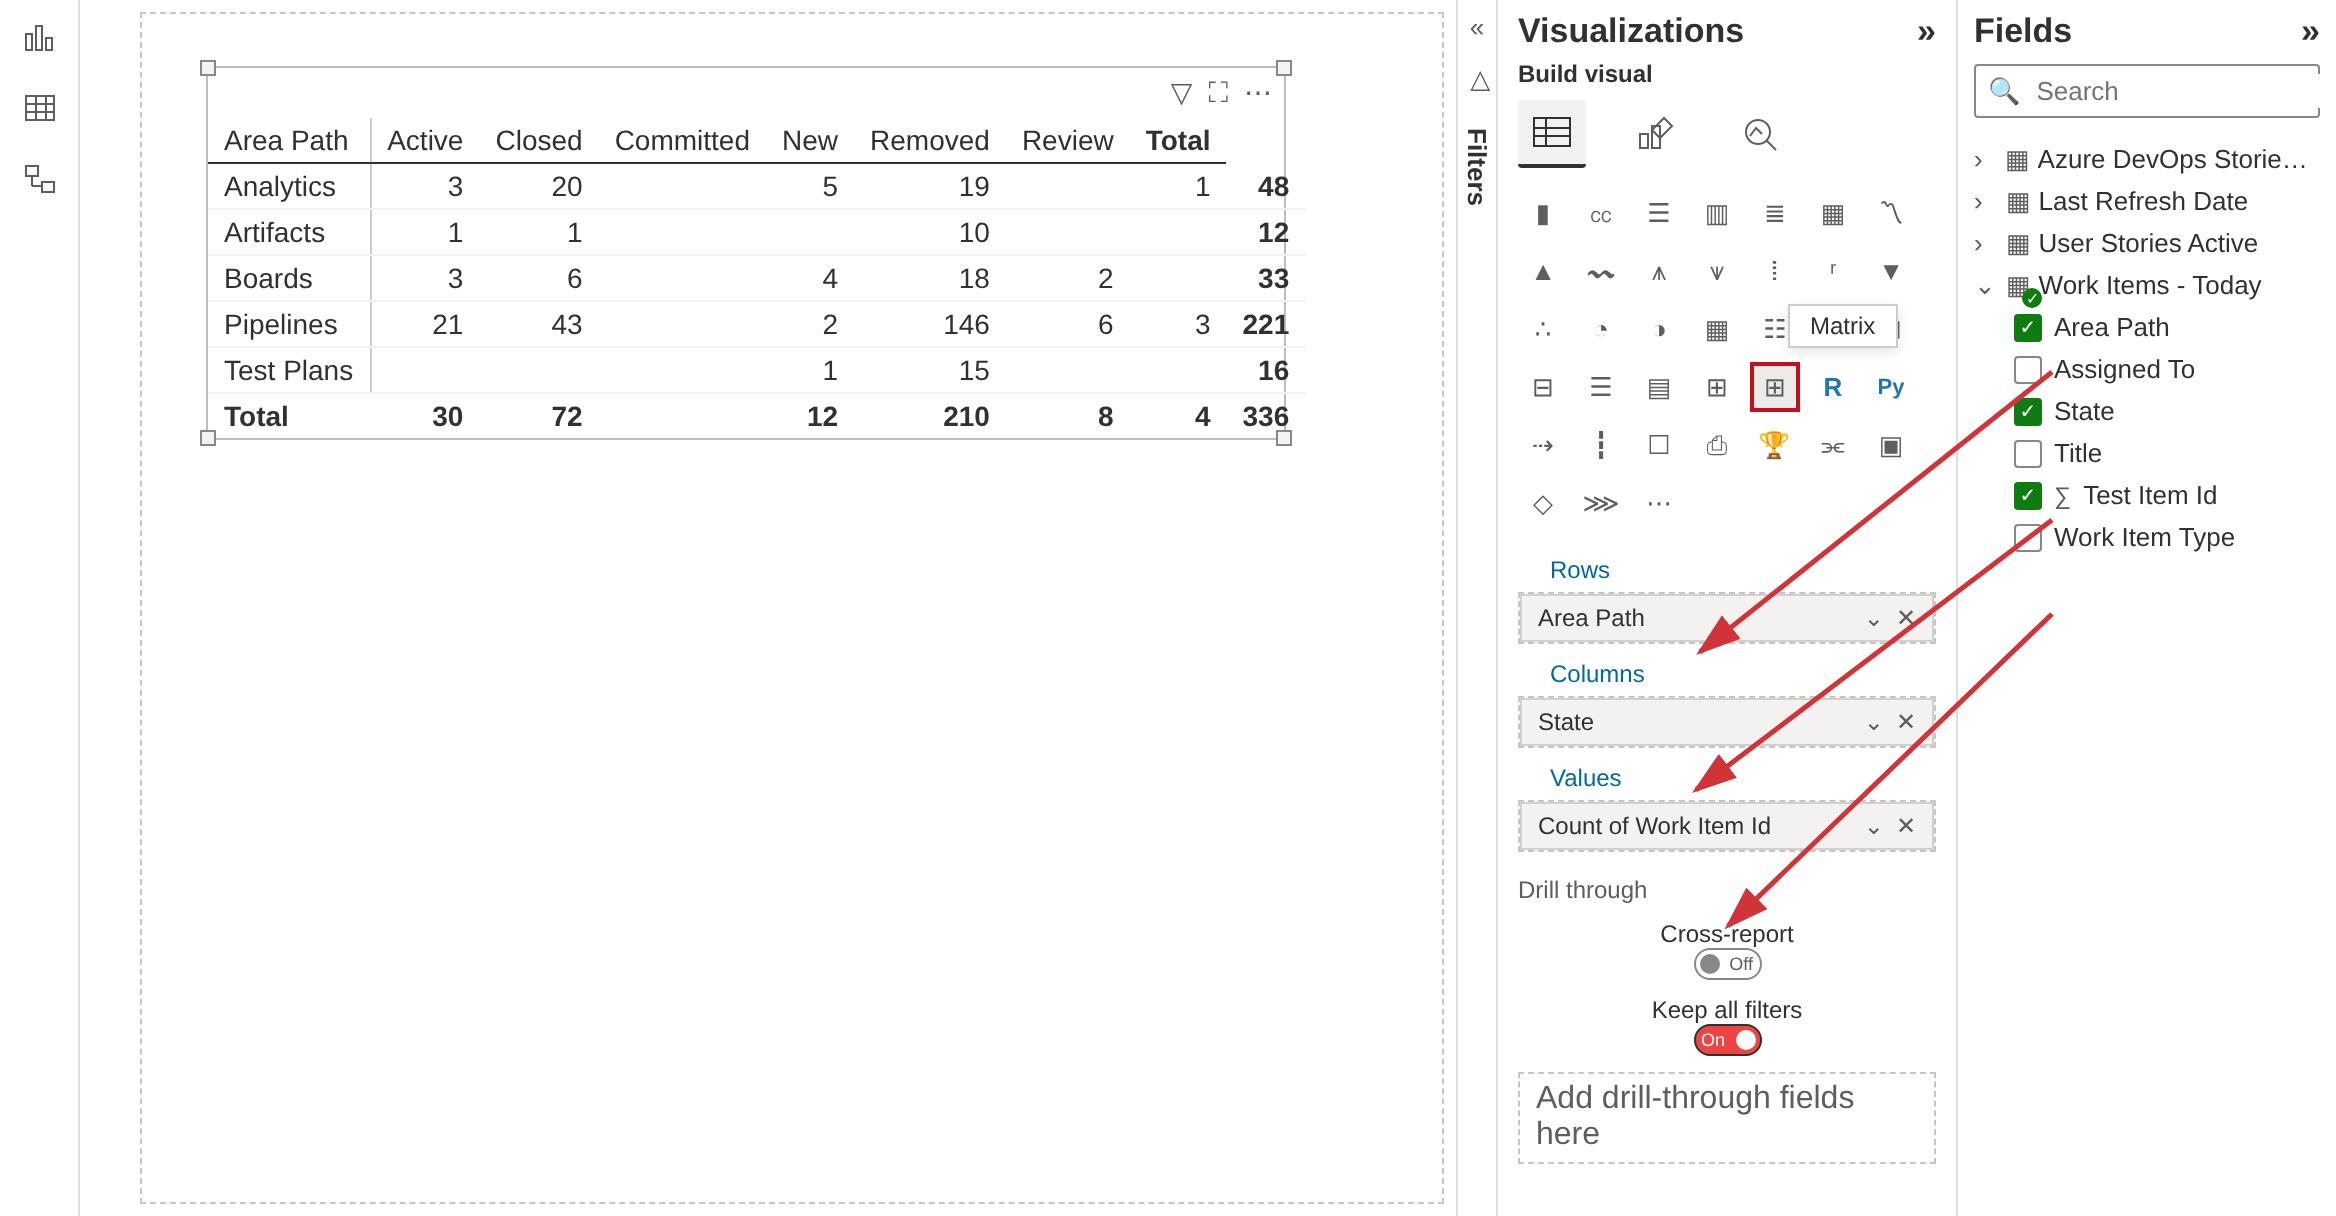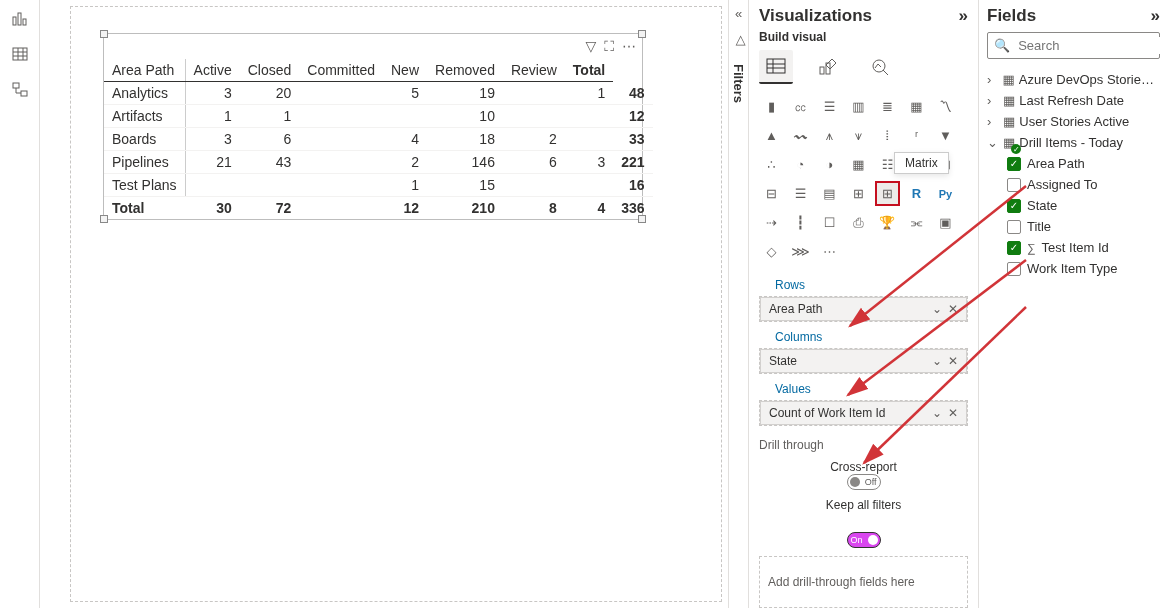--- a/index.html
+++ b/index.html
@@ -38,23 +38,23 @@
   .viz-icon.selected { border:2px solid #c50f1f; background:#edebe9; }
   .viz-tooltip { position:absolute; left:135px; top:58px; background:#fff; border:1px solid #ccc; padding:3px 10px; font-size:12px; box-shadow:0 2px 6px rgba(0,0,0,.1); z-index:5;}
   .field-section-label { font-size:12px; color:#0369a1; margin:6px 16px 4px;}
   .field-well { border:1px dashed #c8c6c4; background:#faf9f8; padding:0; margin-bottom:8px;}
   .field-chip { display:flex; align-items:center; justify-content:space-between; background:#f3f2f1; border:1px solid #d2d0ce; padding:4px 8px; font-size:12px;}
   .field-chip .chip-actions { display:flex; gap:6px; color:#605e5c;}
   .drill-label{font-size:12px;color:#605e5c;margin:12px 0 8px;}
   .drill-row{display:flex;justify-content:space-between;align-items:center;font-size:12px;margin-bottom:8px;flex-direction:column;}
   .toggle{width:34px;height:16px;border:1px solid #8a8886;border-radius:8px;position:relative;display:flex;align-items:center;font-size:9px;padding:0 3px;justify-content:flex-end;color:#605e5c;background:#fff;}
   .toggle .knob{width:10px;height:10px;border-radius:50%;background:#8a8886;position:absolute;left:2px;}
-  .toggle.on{background:#d946ef;color:#fff;justify-content:flex-start;border-color:#323130;margin-top:20px;}
+  .toggle.on{background:#ef4444;color:#fff;justify-content:flex-start;border-color:#323130;}
   .toggle.on .knob{background:#fff;left:auto;right:2px;}
-  .drill-dropzone{border:1px dashed #c8c6c4;padding:18px 8px;font-size:12px;color:#605e5c;}
+  .drill-dropzone{border:1px dashed #c8c6c4;padding:4px 8px;font-size:16px;color:#605e5c;}
   
   .fields-pane { width: 190px; border-left:1px solid #e1dfdd; padding:6px 8px;}
   .search-box { display:flex; align-items:center; gap:6px; border:1px solid #8a8886; border-radius:2px; padding:4px 6px; margin:6px 0 10px;}
   .search-box input { border:none; outline:none; flex:1; font-size:13px;}
   .tree-item { display:flex; align-items:center; gap:4px; padding:3px 0; font-size:13px; cursor:pointer;}
   .tree-item .chev { width:12px; display:inline-block; color:#605e5c;}
   .tree-item .tbl-icon{color:#605e5c;}
   .field-item { display:flex; align-items:center; gap:6px; padding:3px 0 3px 20px; font-size:13px;}
   .checkbox { width:14px; height:14px; border:1px solid #8a8886; border-radius:2px; display:flex; align-items:center; justify-content:center; font-size:10px; color:#fff;}
   .checkbox.checked { background:#107c10; border-color:#107c10;}
@@ -345,21 +345,21 @@
           <span style="overflow:hidden;text-overflow:ellipsis;white-space:nowrap;">Last Refresh Date</span>
         </div>
         <div class="tree-item">
           <span class="chev">›</span>
           <span class="tbl-icon">▦</span>
           <span style="overflow:hidden;text-overflow:ellipsis;white-space:nowrap;">User Stories Active</span>
         </div>
         <div class="tree-item">
           <span class="chev">⌄</span>
           <span class="tbl-icon badge-check">▦</span>
-          <span style="overflow:hidden;text-overflow:ellipsis;white-space:nowrap;">Drill Items - Today</span>
+          <span style="overflow:hidden;text-overflow:ellipsis;white-space:nowrap;">Work Items - Today</span>
         </div>
       </div>
     <div id="fields-list">
         <div class="field-item">
           <span class="checkbox checked">✓</span>
           <span>Area Path</span>
         </div>
         <div class="field-item">
           <span class="checkbox"></span>
           <span>Assigned To</span>

